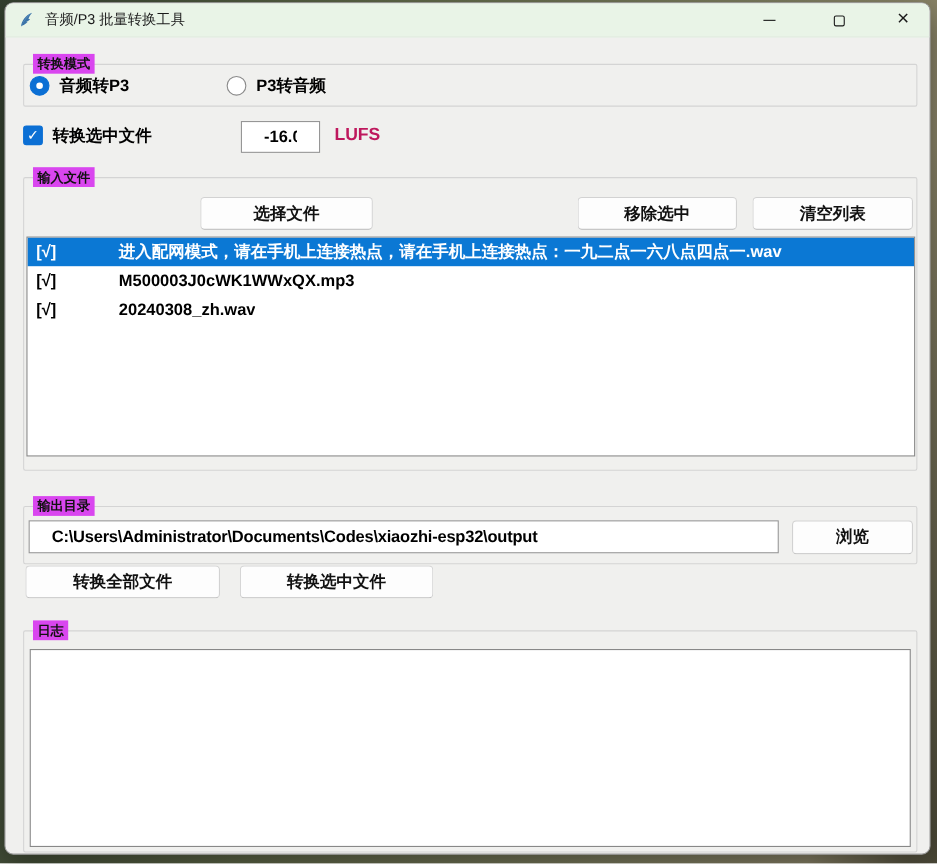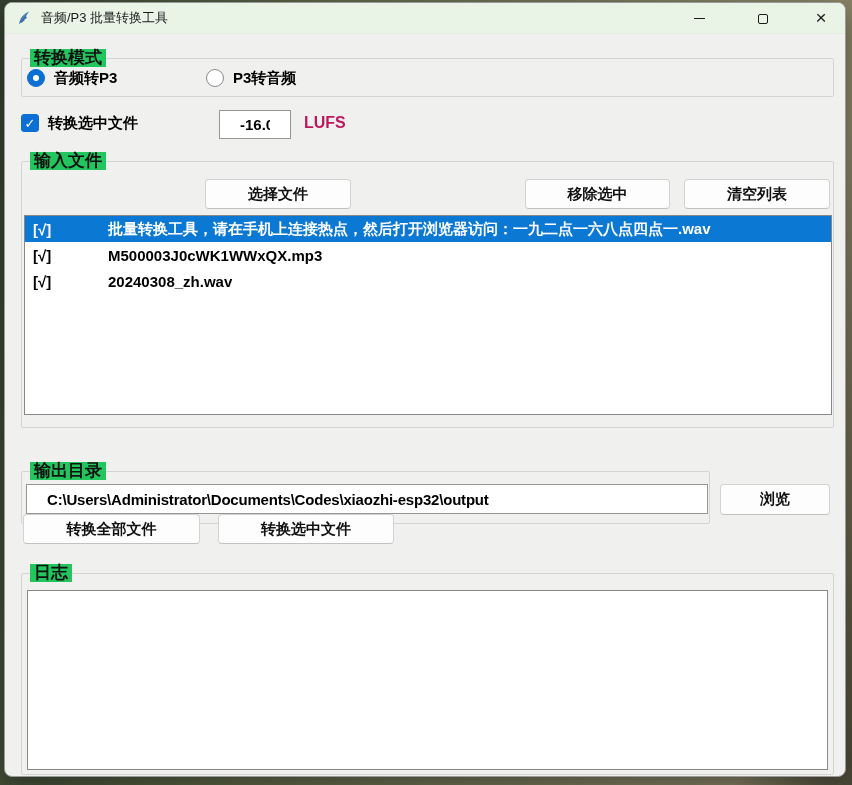--- a/index.html
+++ b/index.html
@@ -20,26 +20,26 @@
   .title-text { margin-left:9px; font-size:13px; font-weight:500; color:#1a1a1a; }
   .win-btn { position:absolute; top:0; width:44px; height:31px;
     display:flex; align-items:center; justify-content:center; }
   .win-btn.min { left:672px; } .win-btn.max { left:736px; } .win-btn.close { left:794px; }
   .min-bar { width:11px; height:1.5px; background:#1a1a1a; }
   .max-box { width:10px; height:10px; border:1.3px solid #1a1a1a; border-radius:2px; }
   .close-glyph { font-size:19px; font-weight:400; color:#1a1a1a; line-height:1; margin-top:-2px; }
 
   
   .frame { position:absolute; border:1px solid #d4d4d4; border-radius:2px; background:transparent; }
-  .grouplabel { position:absolute; top:-10px; left:8px; background:#22c55e; padding:0 4px;
-    font-size:17px; font-weight:700; color:#111; line-height:18px; white-space:nowrap; }
+  .grouplabel { position:absolute; top:-10px; left:8px; background:#d946ef; padding:0 4px;
+    font-size:12px; font-weight:700; color:#111; line-height:18px; white-space:nowrap; }
 
   .frame-mode   { left:16px; top:55px;  width:813px; height:39px; }
   .frame-input  { left:16px; top:158px; width:813px; height:267px; }
-  .frame-output { left:16px; top:468px; width:689px; height:53px; }
+  .frame-output { left:16px; top:457px; width:813px; height:53px; }
   .frame-log    { left:16px; top:570px; width:813px; height:202px; }
 
   
   .radio-group { position:absolute; display:flex; align-items:center; gap:9px; height:20px; }
   .radio { width:18px; height:18px; border-radius:50%; border:1px solid #8a8a8a; background:#fff; position:relative; flex:0 0 auto; }
   .radio.checked { background:#0b6fd4; border-color:#0b6fd4; }
   .radio.checked::after { content:""; position:absolute; left:5px; top:5px; width:6px; height:6px; border-radius:50%; background:#fff; }
   .opt-label { font-size:15px; font-weight:700; color:#000; }
 
   .check-row { position:absolute; left:16px; top:110px; display:flex; align-items:center; gap:9px; height:20px; }
@@ -66,21 +66,21 @@
   .col-sep { position:absolute; left:75px; top:4px; bottom:4px; width:1px; background:#c9c9c9; }
   .th-filename { padding-left:8px; }
   .trow { display:flex; align-items:center; height:26px; font-size:15px; font-weight:700; color:#000; }
   .trow.selected { background:#0b78d4; color:#fff; }
   .td-checked { width:75px; padding-left:8px; flex:0 0 auto; }
   .td-filename { padding-left:8px; white-space:nowrap; overflow:hidden; }
 
   
   .entry-path { left:4px; top:12px; width:682px; height:30px; letter-spacing:-0.2px; }
   .btn-browse { left:698px; top:12px; width:110px; height:31px; }
-  .btn-select { left:183px; top:17px; width:146px; height:30px; }
+  .btn-select { left:160px; top:17px; width:157px; height:30px; }
   .btn-remove { left:503px; top:17px; width:145px; height:30px; }
   .btn-clear  { left:662px; top:17px; width:146px; height:30px; }
   .btn-conv-all { left:18px; top:511px; width:177px; height:30px; }
   .btn-conv-sel { left:213px; top:511px; width:176px; height:30px; }
   .log-area { position:absolute; left:5px; top:16px; width:801px; height:180px;
     background:#fff; border:1px solid #888; resize:none; outline:none; font-family:inherit; font-size:14px; }
 </style>
 </head>
 <body>
 
@@ -128,21 +128,21 @@
 
   <div class="frame frame-input">
     <span class="grouplabel">输入文件</span>
     <button class="btn btn-select">选择文件</button>
     <button class="btn btn-clear">清空列表</button>
     <button class="btn btn-remove">移除选中</button>
 
     <div class="table">
       <div class="trow selected">
         <span class="td-checked">[√]</span>
-        <span class="td-filename">批量转换工具，请在手机上连接热点，然后打开浏览器访问：一九二点一六八点四点一.wav</span>
+        <span class="td-filename">进入配网模式，请在手机上连接热点，请在手机上连接热点：一九二点一六八点四点一.wav</span>
       </div>
       <div class="trow">
         <span class="td-checked">[√]</span>
         <span class="td-filename">M500003J0cWK1WWxQX.mp3</span>
       </div>
       <div class="trow">
         <span class="td-checked">[√]</span>
         <span class="td-filename">20240308_zh.wav</span>
       </div>
     </div>

